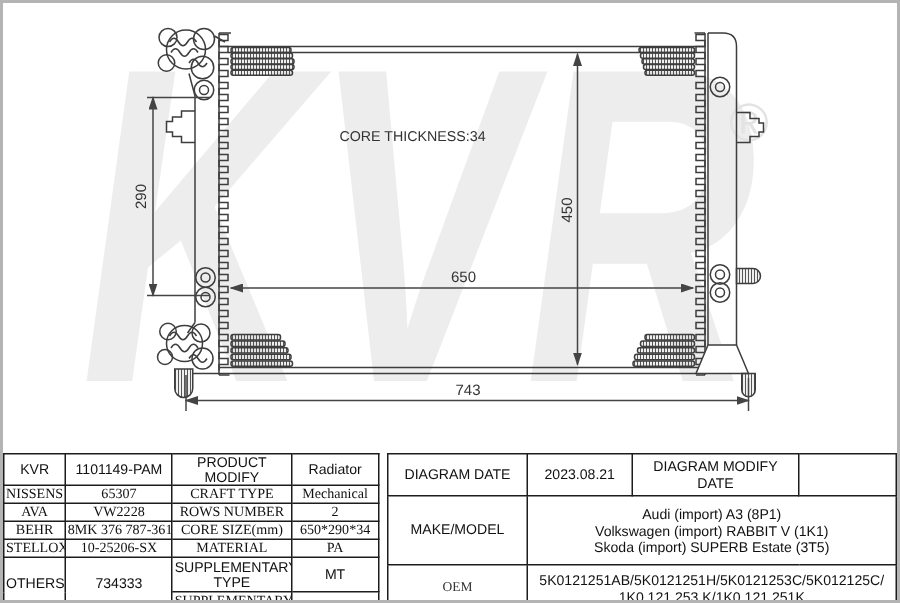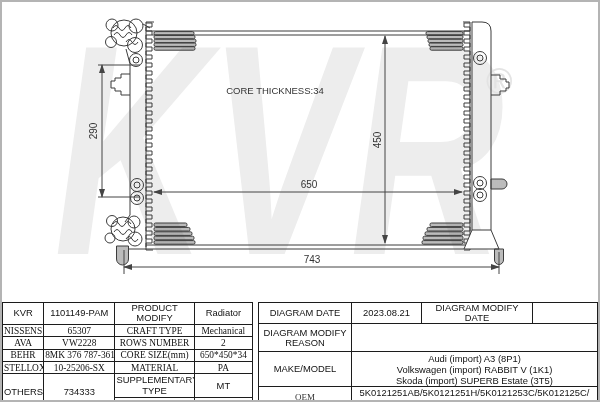--- a/index.html
+++ b/index.html
@@ -182,21 +182,21 @@
       <tr class="h11">
         <td>AVA</td>
         <td>VW2228</td>
         <td>ROWS NUMBER</td>
         <td>2</td>
       </tr>
       <tr class="h11">
         <td>BEHR</td>
         <td class="nowrap">8MK 376 787-361</td>
         <td>CORE SIZE(mm)</td>
-        <td class="nowrap">650*450*34</td>
+        <td class="nowrap">650*290*34</td>
       </tr>
       <tr class="h11">
         <td>STELLOX</td>
         <td>10-25206-SX</td>
         <td>MATERIAL</td>
         <td>PA</td>
       </tr>
       <tr class="h22">
         <td rowspan="2">OTHERS</td>
         <td rowspan="2">734333</td>
@@ -217,24 +217,20 @@
           <col style="width:111px">
           <col style="width:65px">
         </colgroup>
       <tbody>
           <tr class="h15">
         <td>DIAGRAM DATE</td>
         <td>2023.08.21</td>
         <td>DIAGRAM MODIFY DATE</td>
         <td></td>
       </tr>
-      <tr class="h27">
-        <td>DIAGRAM MODIFY REASON</td>
-        <td colspan="3"></td>
-      </tr>
       <tr class="h34">
         <td>MAKE/MODEL</td>
         <td colspan="3">
           <div class="mm-line">Audi (import) A3 (8P1)</div>
           <div class="mm-line">Volkswagen (import) RABBIT V (1K1)</div>
           <div class="mm-line">Skoda (import) SUPERB Estate (3T5)</div>
         </td>
       </tr>
       <tr class="h21">
         <td class="oem-label">OEM</td>

